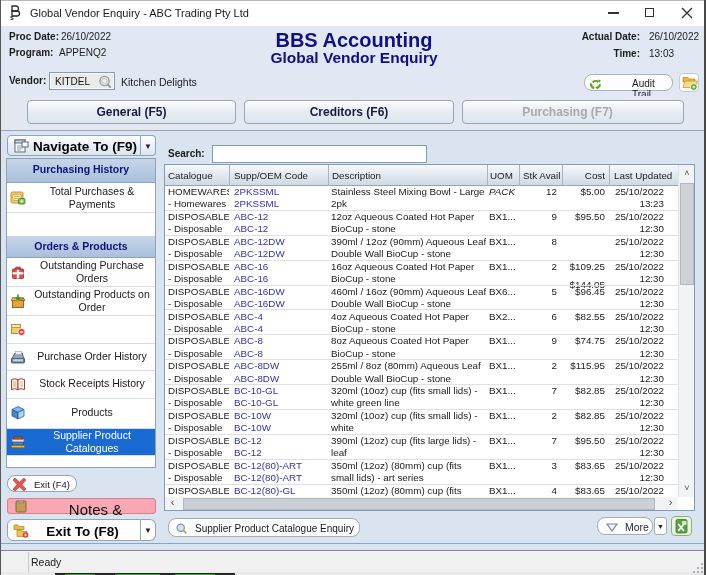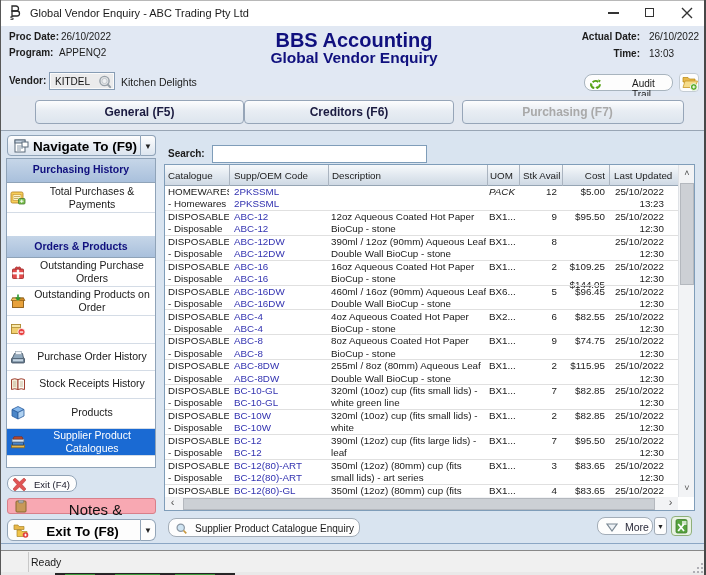--- a/index.html
+++ b/index.html
@@ -101,21 +101,21 @@
 </div>
 <div class="abs" style="left:679px; top:72.5px; width:19.5px; height:19px; background:#fdfdfd; border:1px solid #c4ccd4; border-radius:4px;">
   <svg style="position:absolute; left:1.5px; top:2px;" width="16" height="15" viewBox="0 0 16 15">
       <path d="M1 1.5 h5 l1.5 1.5 H13 v3 H1 Z" fill="#e8b84a" stroke="#b8860a" stroke-width="0.7"></path>
       <path d="M1 11.5 L3 5 h12.5 L13 11.5 Z" fill="#f6dc8a" stroke="#c89828" stroke-width="0.8"></path>
       <circle cx="11.8" cy="11" r="3.4" fill="#52a820" stroke="#fff" stroke-width="0.9"></circle>
       <path d="M11.8 9.4 v3.2 M10.2 11 h3.2" stroke="#fff" stroke-width="1.1"></path>
     </svg>
 </div>
 <div class="abs" id="tabstrip"></div>
-<div class="abs tabbtn" style="left:27px; width:209px;margin-left:8px;">General (F5)</div>
+<div class="abs tabbtn" style="left:27px; width:209px;">General (F5)</div>
 <div class="abs tabbtn" style="left:244px; width:210px;">Creditors (F6)</div>
 <div class="abs tabbtn" style="left:462px; width:222px; color:#a9a9a9; text-indent:-11px;">Purchasing (F7)</div>
 <div class="abs" id="content"></div>
 <div class="abs" id="contentline"></div>
 
 <div class="abs bold" style="left:168px; top:148px; font-size:10px; color:#1a1a1a;">Search:</div>
 <div class="abs" style="left:212px; top:145px; width:215px; height:18px; background:#fff; border:1px solid #7f9db9;"></div>
 <div class="abs" id="grid" style="left:164px; top:164px; width:531px; height:347px; background:#fff; border:1px solid #7f9db9; overflow:hidden;">
   <div class="abs" id="ghead" style="left:0; top:0; width:529px; height:21px; background:linear-gradient(#f7f9fb,#e2e9f0 50%,#cfd9e4); border-bottom:1px solid #96a5b4;">
     <div class="gh" style="left:3px;">Catalogue</div>
@@ -129,20 +129,21 @@
       <div class="gv" style="left:163px;"></div>
       <div class="gv" style="left:322px;"></div>
       <div class="gv" style="left:354px;"></div>
       <div class="gv" style="left:397px;"></div>
       <div class="gv" style="left:444px;"></div>
   </div>
   <div class="abs" id="gbody" style="left:0; top:21px; width:513px; height:311px; overflow:hidden;">
 <div class="grow" style="top:0.0px;">
 <div class="gc" style="left:3px; width:61px;">HOMEWARES<br>- Homewares</div>
 <div class="gc code" style="left:69px; width:92px;">2PKSSML<br>2PKSSML</div>
+<div class="gc" style="left:166px; width:155px;">Stainless Steel Mixing Bowl - Large<br>2pk</div>
 <div class="gc" style="left:324px; width:30px;font-style:italic;">PACK</div>
 <div class="gc r" style="left:355px; width:37px;">12</div>
 <div class="gc r" style="left:397px; width:43px;">$5.00</div>
 <div class="gc r" style="left:445px; width:54px;">25/10/2022<br>13:23</div>
 </div>
 <div class="grow" style="top:24.9px;">
 <div class="gc" style="left:3px; width:61px;">DISPOSABLE<br>- Disposable</div>
 <div class="gc code" style="left:69px; width:92px;">ABC-12<br>ABC-12</div>
 <div class="gc" style="left:166px; width:155px;">12oz Aqueous Coated Hot Paper<br>BioCup - stone</div>
 <div class="gc" style="left:324px; width:30px;">BX1...</div>

